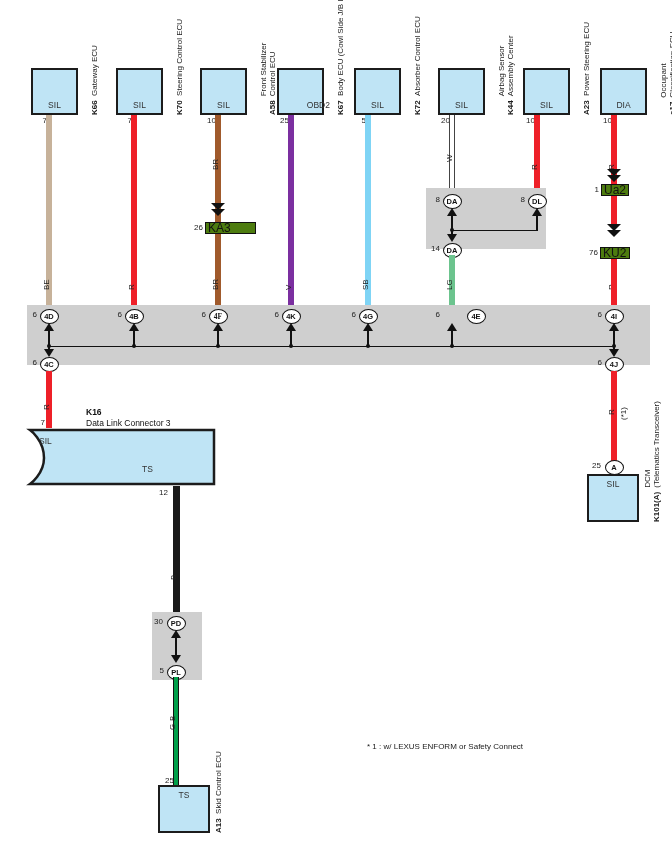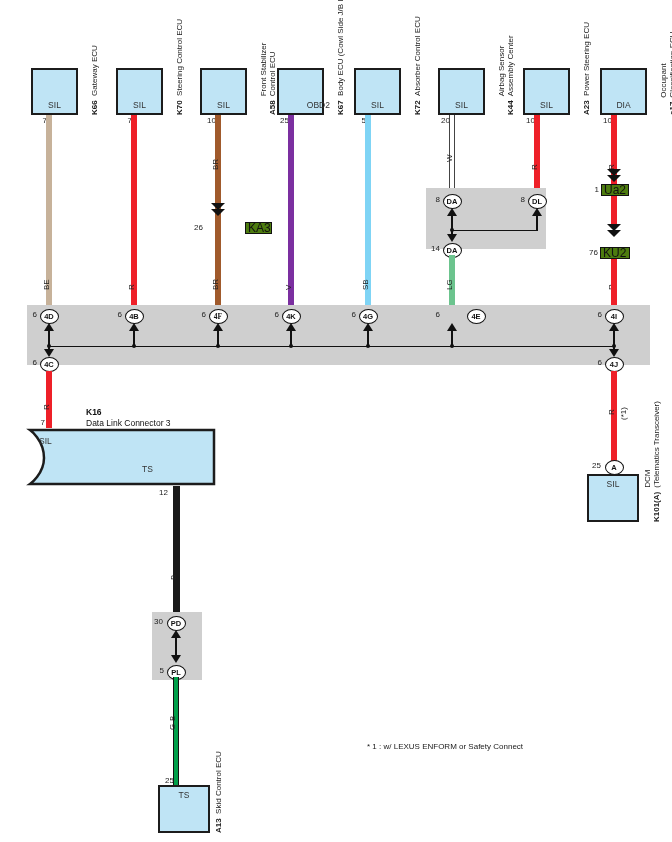--- a/index.html
+++ b/index.html
@@ -85,21 +85,21 @@
     <div class="wirelbl" style="left: 211px; top: 170px; transform-origin: 0px 0px; transform: rotate(-90deg);">BR</div>
     <div class="wirelbl" style="left: 211px; top: 290px; transform-origin: 0px 0px; transform: rotate(-90deg);">BR</div>
     <div class="wirelbl" style="left: 284px; top: 290px; transform-origin: 0px 0px; transform: rotate(-90deg);">V</div>
     <div class="wirelbl" style="left: 361px; top: 290px; transform-origin: 0px 0px; transform: rotate(-90deg);">SB</div>
     <div class="wirelbl" style="left: 445px; top: 162px; transform-origin: 0px 0px; transform: rotate(-90deg);">W</div>
     <div class="wirelbl" style="left: 530px; top: 170px; transform-origin: 0px 0px; transform: rotate(-90deg);">R</div>
     <div class="wirelbl" style="left: 607px; top: 170px; transform-origin: 0px 0px; transform: rotate(-90deg);">R</div>
     <div class="wirelbl" style="left: 607px; top: 290px; transform-origin: 0px 0px; transform: rotate(-90deg);">R</div>
     <div class="chev" style="left:211px;top:203px;"></div>
     <div class="chev" style="left:211px;top:209px;"></div>
-    <div class="splice" style="left:205px;top:222px;width:27px;height:12px;margin-left:40px;">KA3</div>
+    <div class="splice" style="left:205px;top:222px;width:51px;height:12px;">KA3</div>
     <div class="connnum" style="left:186px;top:223px;width:17px;">26</div>
     <div class="chev" style="left:607px;top:169px;"></div>
     <div class="chev" style="left:607px;top:175px;"></div>
     <div class="splice" style="left:601px;top:184px;width:28px;height:12px;">Ua2</div>
     <div class="connnum" style="left:582px;top:185px;width:17px;">1</div>
     <div class="wire" style="left:611px;top:196px;width:6px;height:29px;background:#ee2028;"></div>
     <div class="chev" style="left:607px;top:224px;"></div>
     <div class="chev" style="left:607px;top:230px;"></div>
     <div class="splice" style="left:600px;top:247px;width:30px;height:12px;">KU2</div>
     <div class="connnum" style="left:581px;top:248px;width:17px;">76</div>

